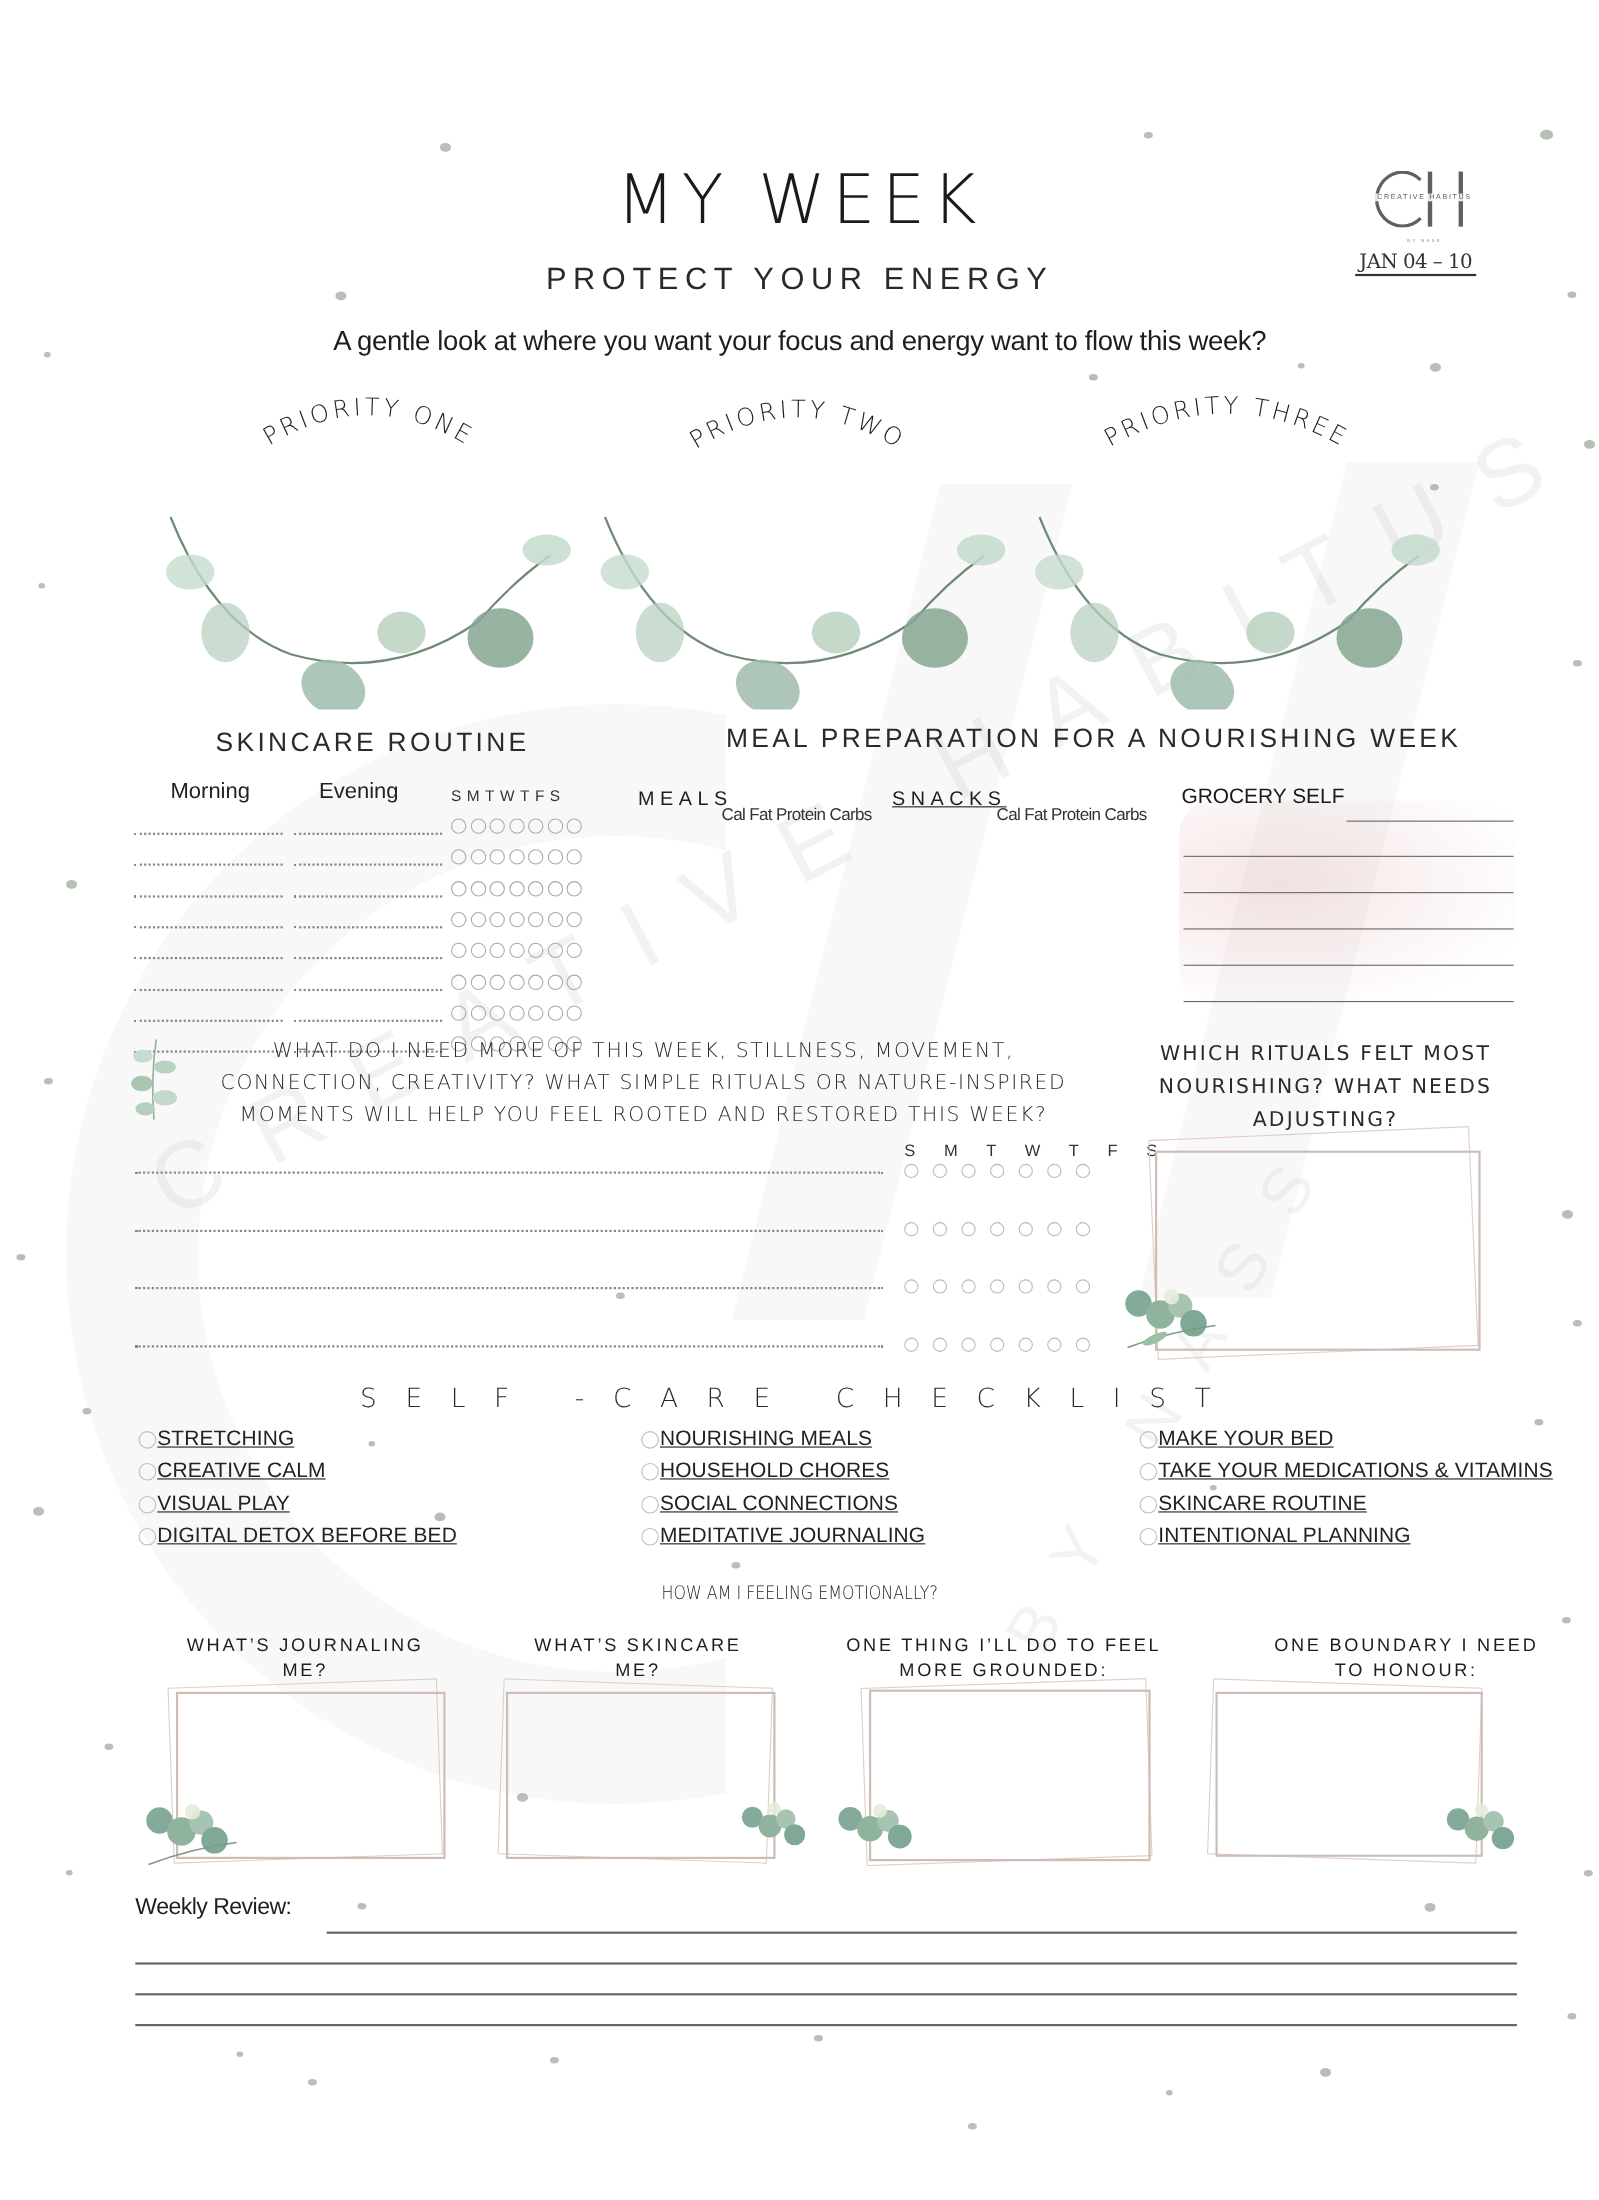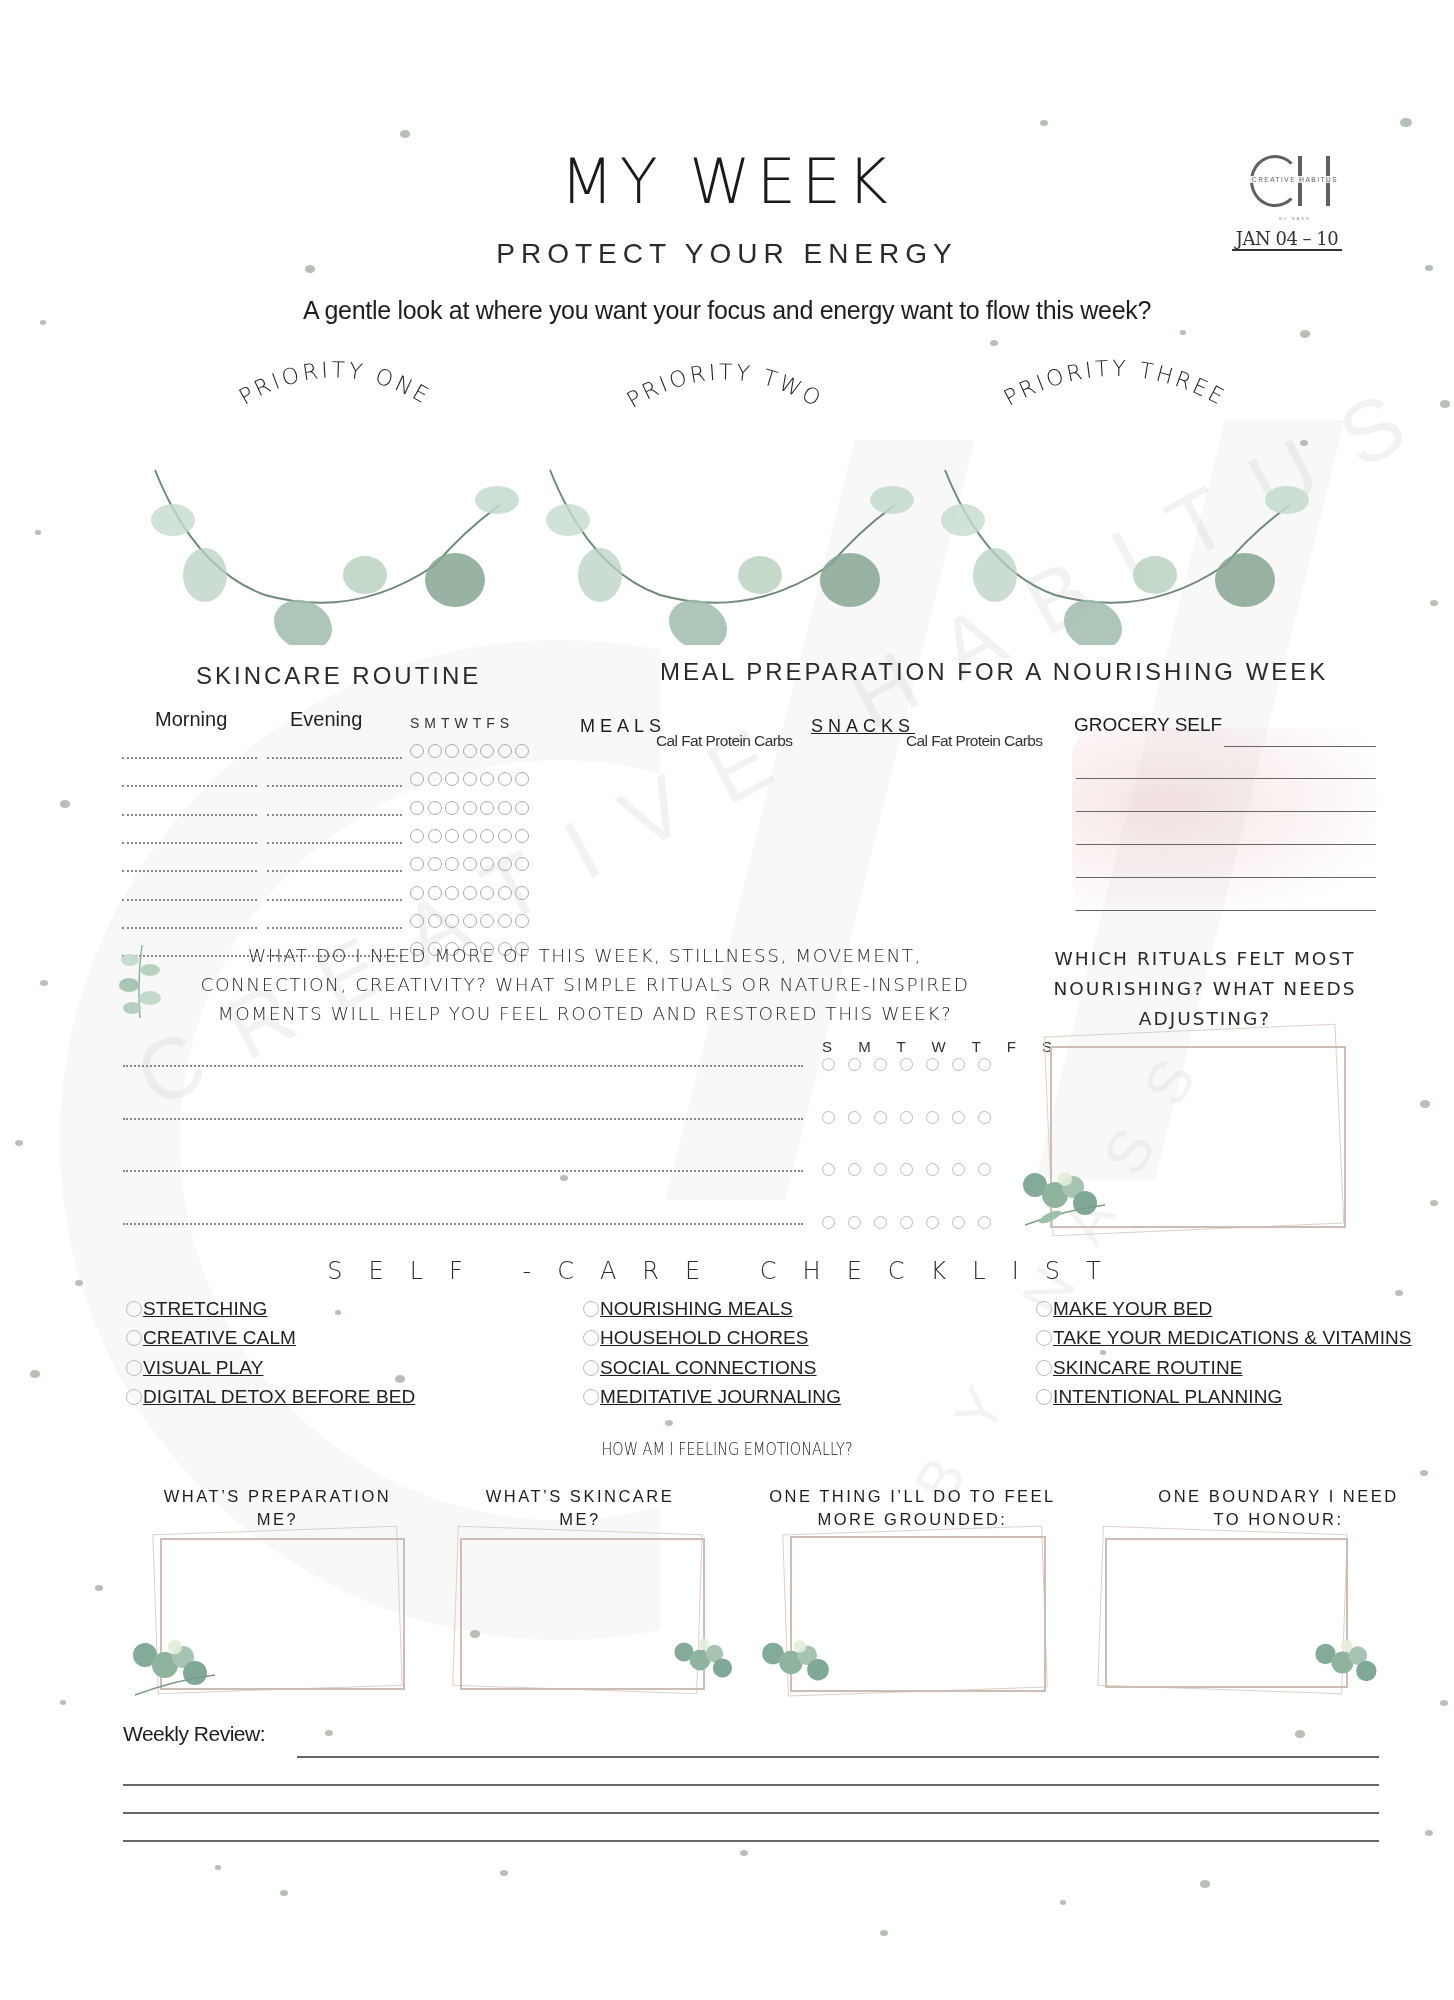--- a/index.html
+++ b/index.html
@@ -386,21 +386,21 @@
       <span>SKINCARE ROUTINE</span>
     </div>
     <div class="check-item">
       <span class="cb"></span>
       <span>INTENTIONAL PLANNING</span>
     </div>
   </div>
 
 <div class="abs feel-h">HOW AM I FEELING EMOTIONALLY?</div>
 
-<div class="abs box-h" style="left:160px; top:1485px; width:235px;">WHAT’S PREPARATION ME?</div>
+<div class="abs box-h" style="left:160px; top:1485px; width:235px;">WHAT’S JOURNALING ME?</div>
 <div class="abs box-h" style="left:465px; top:1485px; width:230px;">WHAT’S SKINCARE ME?</div>
 <div class="abs box-h" style="left:765px; top:1485px; width:295px;">ONE THING I’LL DO TO FEEL MORE GROUNDED:</div>
 <div class="abs box-h" style="left:1156px; top:1485px; width:245px;">ONE BOUNDARY I NEED TO HONOUR:</div>
 
 <div class="frame-skew" style="left:155px; top:1530px; width:245px; height:160px; transform: rotate(-2deg);"></div>
 <div class="frame" style="left:160px; top:1538px; width:245px; height:152px;"></div>
 <div class="frame-skew" style="left:455px; top:1530px; width:245px; height:160px; transform: rotate(2deg);"></div>
 <div class="frame" style="left:460px; top:1538px; width:245px; height:152px;"></div>
 <div class="frame-skew" style="left:785px; top:1530px; width:260px; height:162px; transform: rotate(-2deg);"></div>
 <div class="frame" style="left:790px; top:1536px; width:256px; height:156px;"></div>

